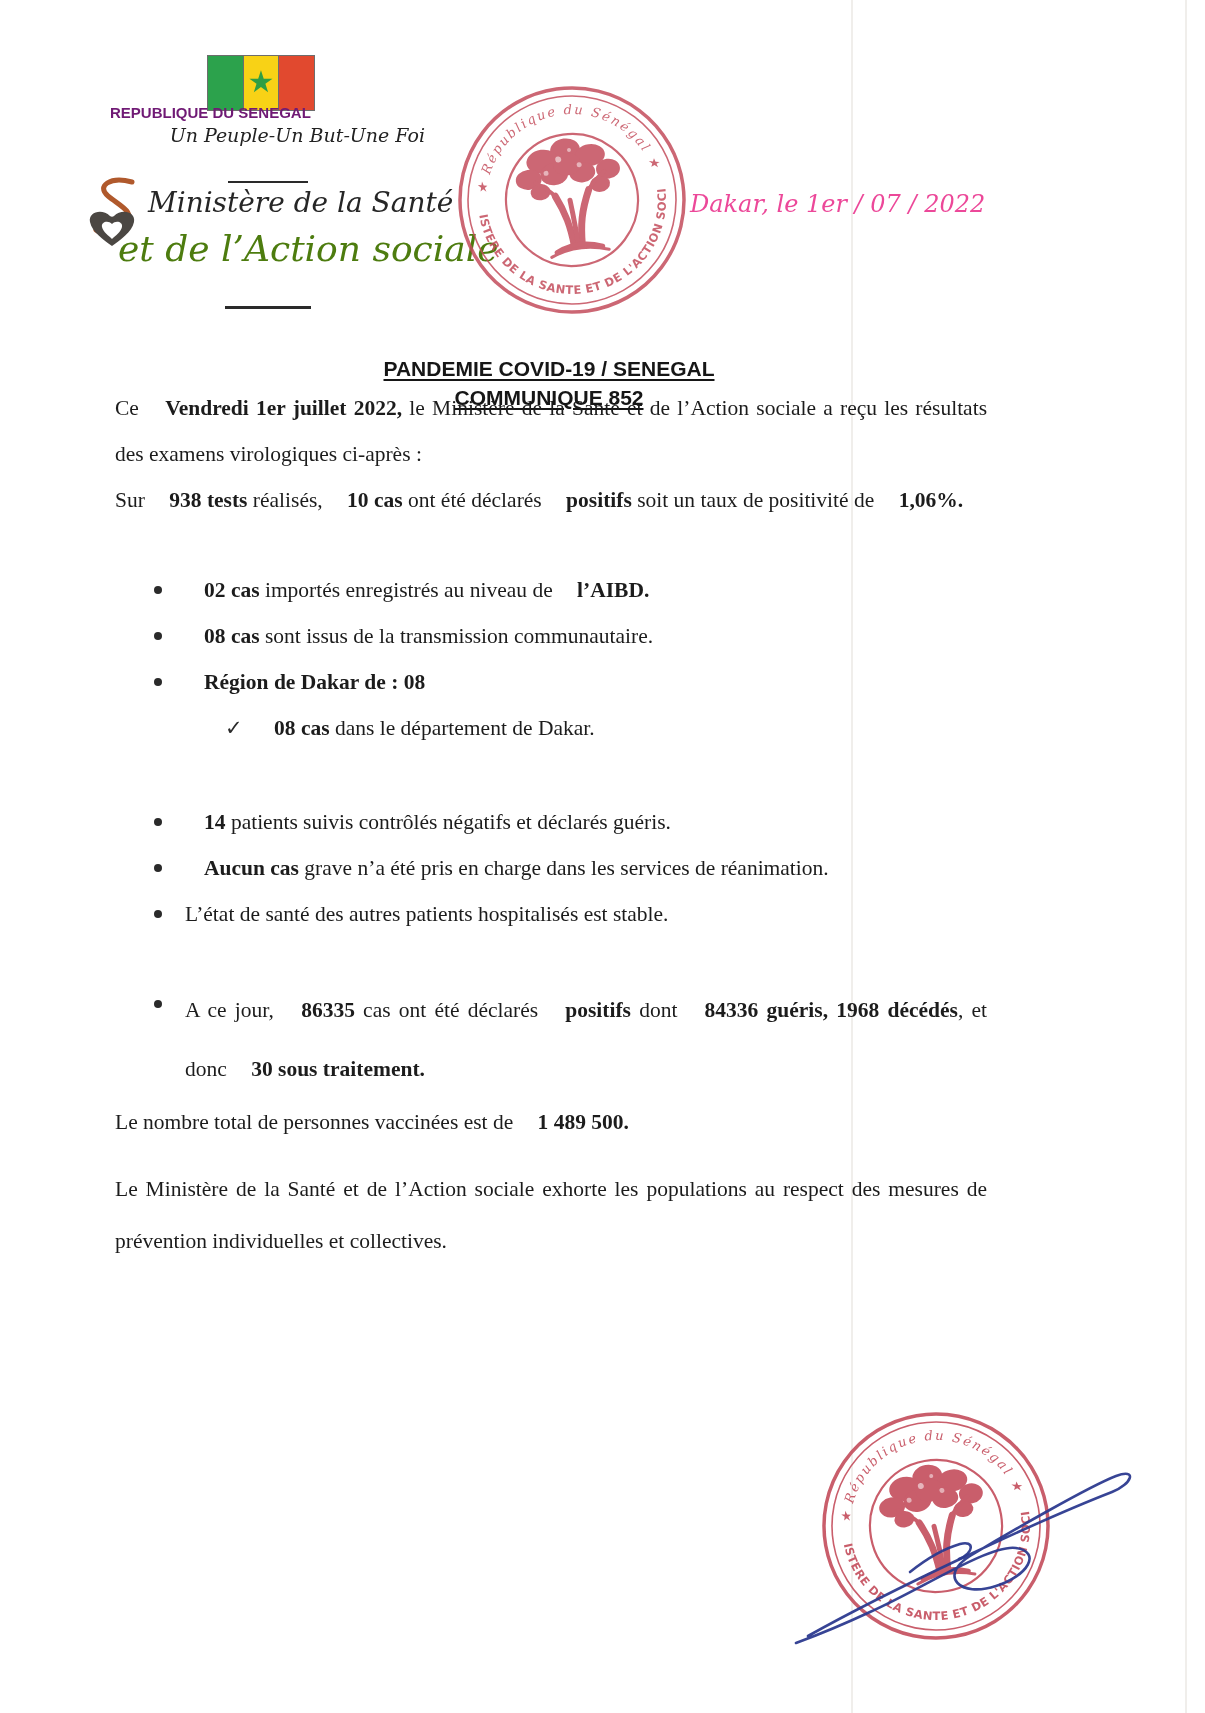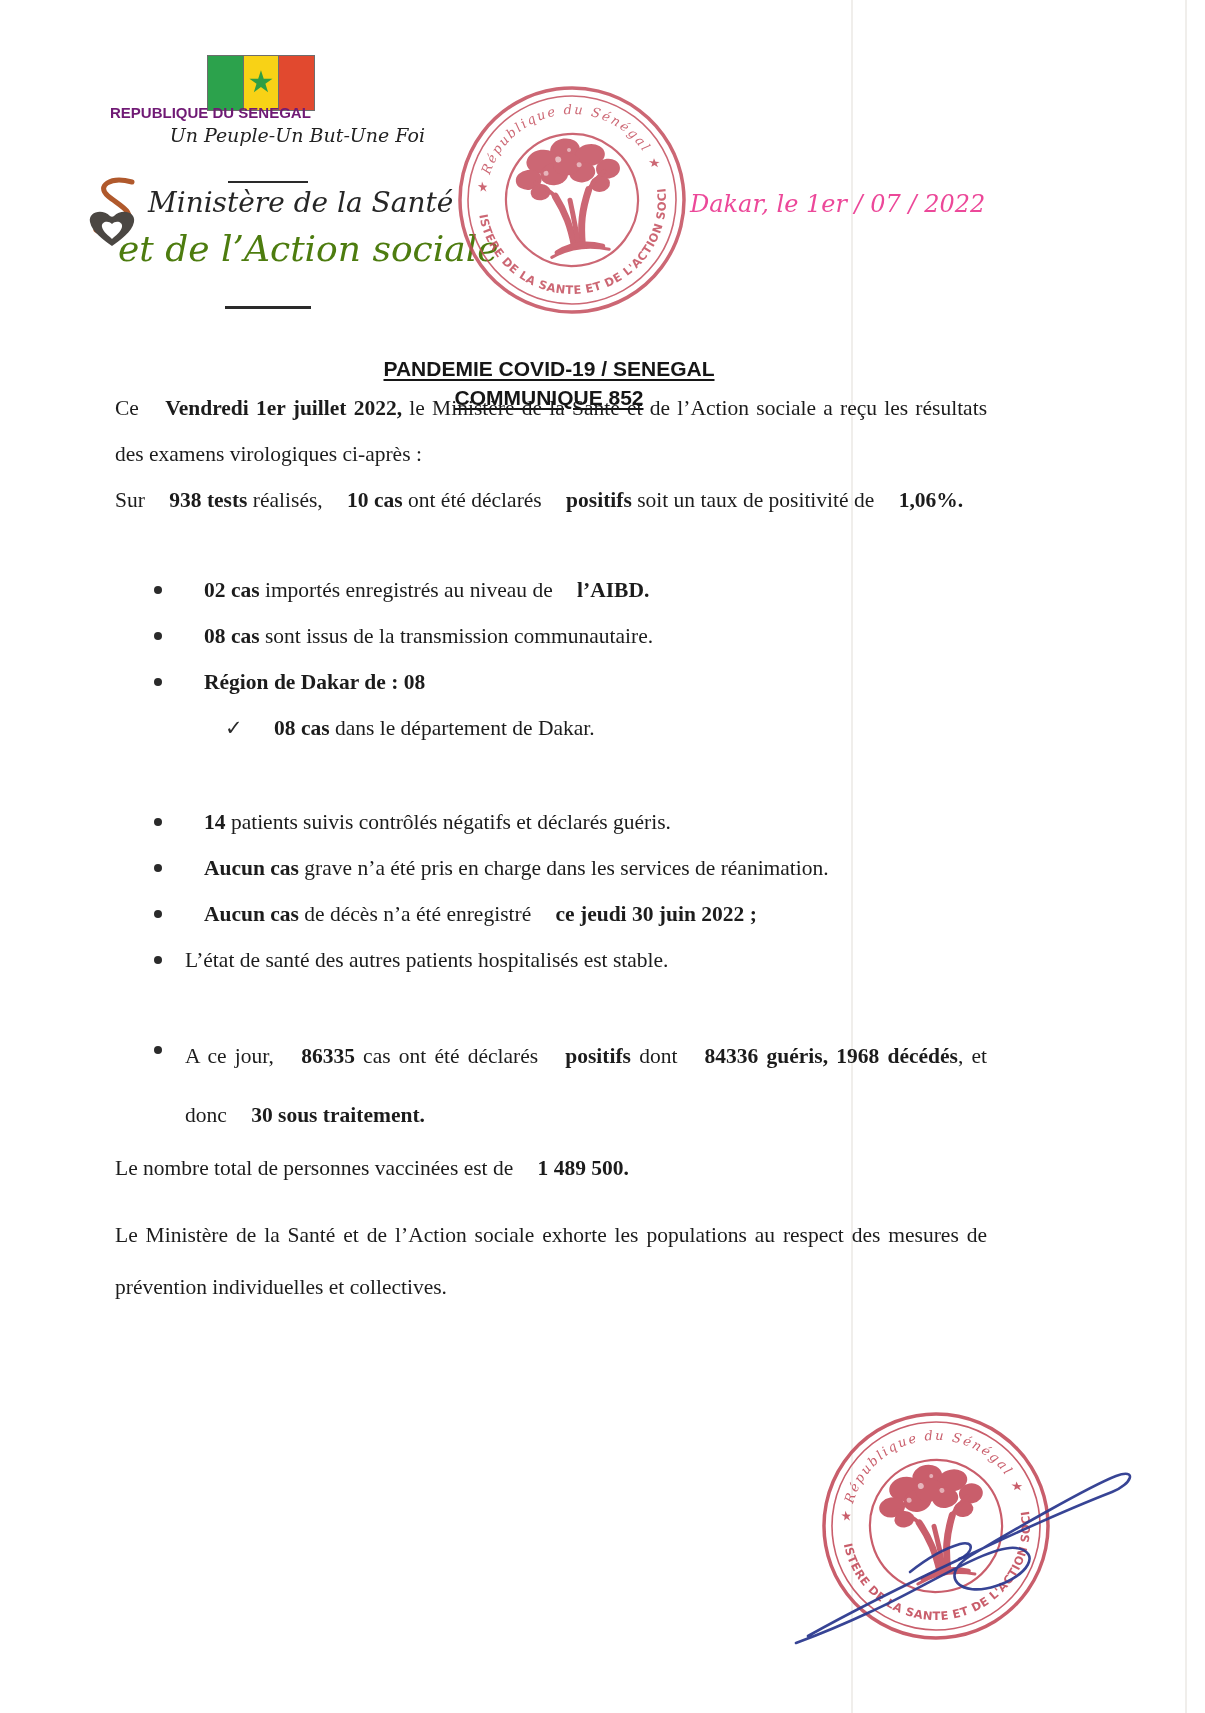--- a/index.html
+++ b/index.html
@@ -170,24 +170,20 @@
       <div class="li mt-gap1">
         <span class="dot"></span>
         <span class="b">14</span><span> patients suivis contrôlés négatifs et déclarés guéris.</span>
       </div>
 
       <div class="li">
         <span class="dot"></span>
         <span class="b">Aucun cas</span><span> grave n’a été pris en charge dans les services de réanimation.</span>
       </div>
 
-      <div class="li">
-        <span class="dot"></span>
-        <span class="b">Aucun cas</span><span> de décès n’a été enregistré </span><span class="b">ce jeudi 30 juin 2022 ;</span>
-      </div>
 
       <div class="li">
         <span class="dot"></span>
         <span>L’état de santé des autres patients hospitalisés est stable.</span>
       </div>
 
       <div class="li li-wide mt-gap2">
         <span class="dot"></span>
         <span>A ce jour, </span><span class="b">86335</span><span> cas ont été déclarés </span><span class="b">positifs</span><span> dont </span><span class="b">84336 guéris, 1968 décédés</span><span>, et donc </span><span class="b">30 sous traitement.</span>
       </div>

